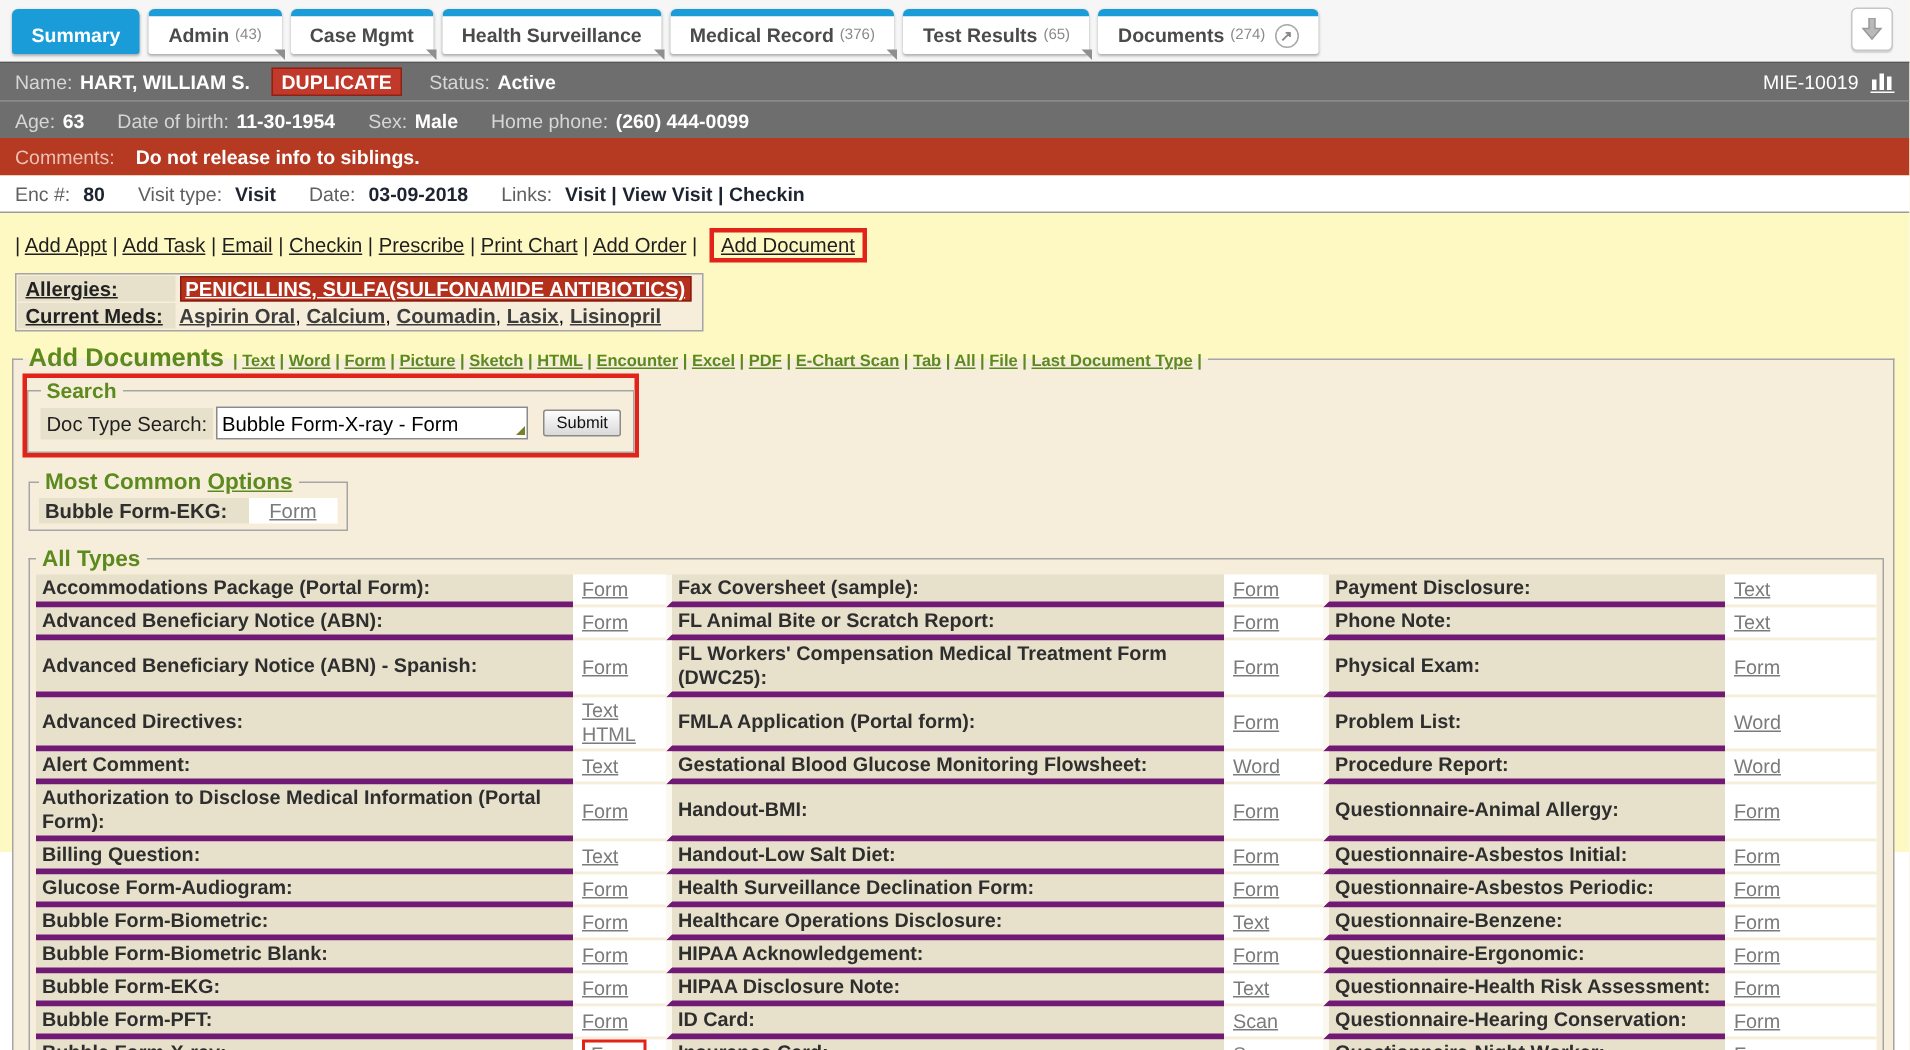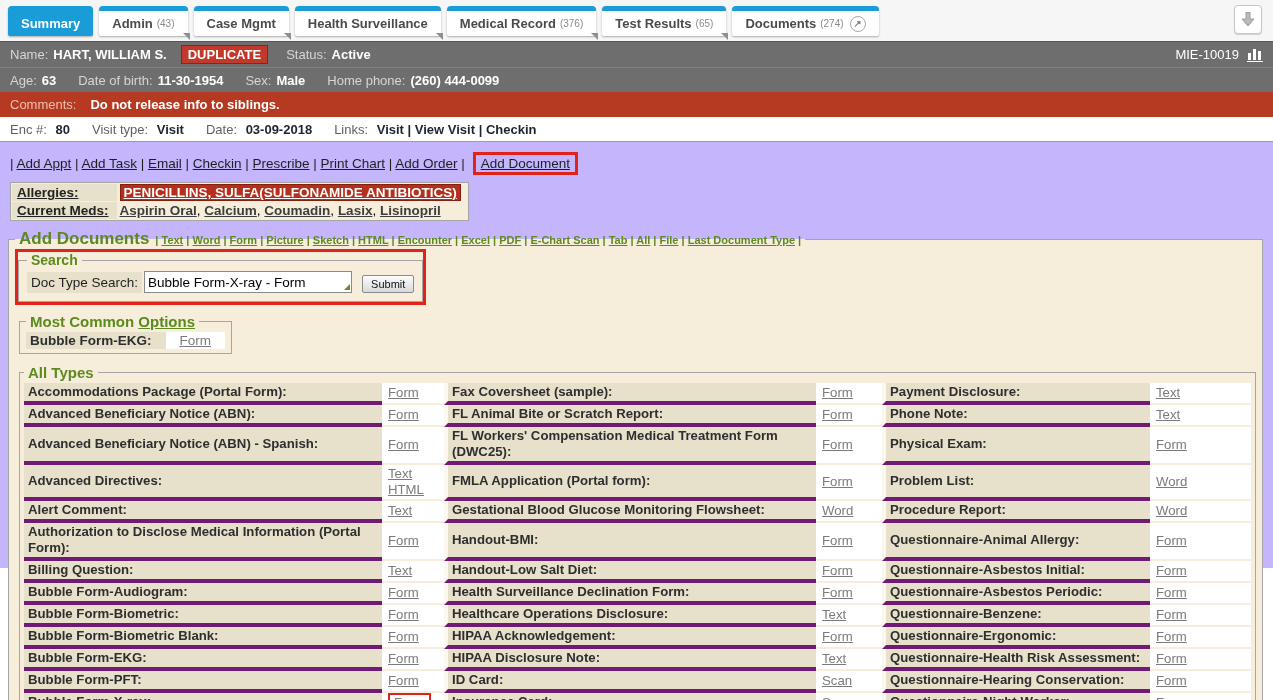--- a/index.html
+++ b/index.html
@@ -1,18 +1,18 @@
 <!DOCTYPE html>
 <html><head>
 <meta charset="utf-8">
 <style>
   * { box-sizing: border-box; margin: 0; padding: 0; }
   html,body { width:1273px; height:700px; overflow:hidden; }
   body { font-family: "Liberation Sans", sans-serif; background:#fff; }
-  #app { position:relative; width:1273px; height:568px; background:#c4b5fd; }
+  #app { position:relative; width:1273px; height:568px; background:#fef9c3; }
 
   
   .tabbar { position:relative; height:41px; background:#f6f6f6; padding:6px 0 0 8px;
             display:flex; align-items:flex-start; gap:6px; }
   .tab { position:relative; height:30px; background:#fff; border-top:5px solid #1a9cd8;
          border-radius:4px 4px 2px 2px; display:flex; align-items:center; padding:0 13px;
          font-size:13px; font-weight:bold; color:#4a4a4a; cursor:pointer;
          box-shadow:0 1px 2px rgba(0,0,0,.3); }
   .tab.active { background:#1a9cd8; color:#fff; border-top-color:#1a9cd8; }
   .tab-count { font-size:10px; font-weight:normal; color:#8a8a8a; margin-left:4px; }
@@ -66,21 +66,21 @@
   fieldset { border:1px solid #a5a5a5; }
   .outer-fs { margin-top:8px; border-bottom:none; padding:0 6px; background:#f6eeda; }
   .outer-legend { padding:0 4px; display:flex; align-items:baseline; }
   .green-title { color:#5c8a1e; font-weight:bold; font-size:17px; margin-right:6px; }
   .type-links { font-size:11px; font-weight:bold; color:#5c8a1e; }
   .type-links a { color:#5c8a1e; text-decoration:underline; cursor:pointer; }
 
   .red-box { border:3px solid #e2231a; display:inline-block; margin:0 0 4px 0; }
   .search-fs { width:404px; padding:3px 8px 8px; background:#f6eeda; }
   .fs-legend { color:#5c8a1e; font-weight:bold; font-size:14px; padding:0 4px; }
-  .search-row { display:flex; align-items:flex-end; font-size:13.5px; color:#1f1f1f; }
+  .search-row { display:flex; align-items:center; font-size:13.5px; color:#1f1f1f; }
   .search-lbl { background:#e7e0ca; padding:3px 4px; white-space:nowrap; }
   .combo { position:relative; margin-left:2px; }
   .combo input { width:208px; height:22px; border:1px solid #8a8a8a; font-size:13.5px;
                  font-family:"Liberation Sans",sans-serif; padding:0 3px; background:#fff; }
   .combo-tri { position:absolute; right:2px; bottom:3px; width:0; height:0;
                border-bottom:6px solid #7a7f2a; border-left:6px solid transparent; }
   .submit-btn { margin-left:10px; font-size:11px; font-family:"Liberation Sans",sans-serif;
                 padding:2px 8px; background:linear-gradient(#fdfdfd,#d9d9d9); border:1px solid #8a8a8a;
                 border-radius:2px; cursor:pointer; color:#111; }
 
@@ -303,21 +303,21 @@
               </tr>
               <tr>
                 <td class="lbl">Billing Question:</td>
                 <td class="lnk"><a class="doc-link">Text</a></td>
                 <td class="lbl grp2">Handout-Low Salt Diet:</td>
                 <td class="lnk"><a class="doc-link">Form</a></td>
                 <td class="lbl grp2">Questionnaire-Asbestos Initial:</td>
                 <td class="lnk"><a class="doc-link">Form</a></td>
               </tr>
               <tr>
-                <td class="lbl">Bubble Form-Audiogram:</td>
+                <td class="lbl">Glucose Form-Audiogram:</td>
                 <td class="lnk"><a class="doc-link">Form</a></td>
                 <td class="lbl grp2">Health Surveillance Declination Form:</td>
                 <td class="lnk"><a class="doc-link">Form</a></td>
                 <td class="lbl grp2">Questionnaire-Asbestos Periodic:</td>
                 <td class="lnk"><a class="doc-link">Form</a></td>
               </tr>
               <tr>
                 <td class="lbl">Bubble Form-Biometric:</td>
                 <td class="lnk"><a class="doc-link">Form</a></td>
                 <td class="lbl grp2">Healthcare Operations Disclosure:</td>

